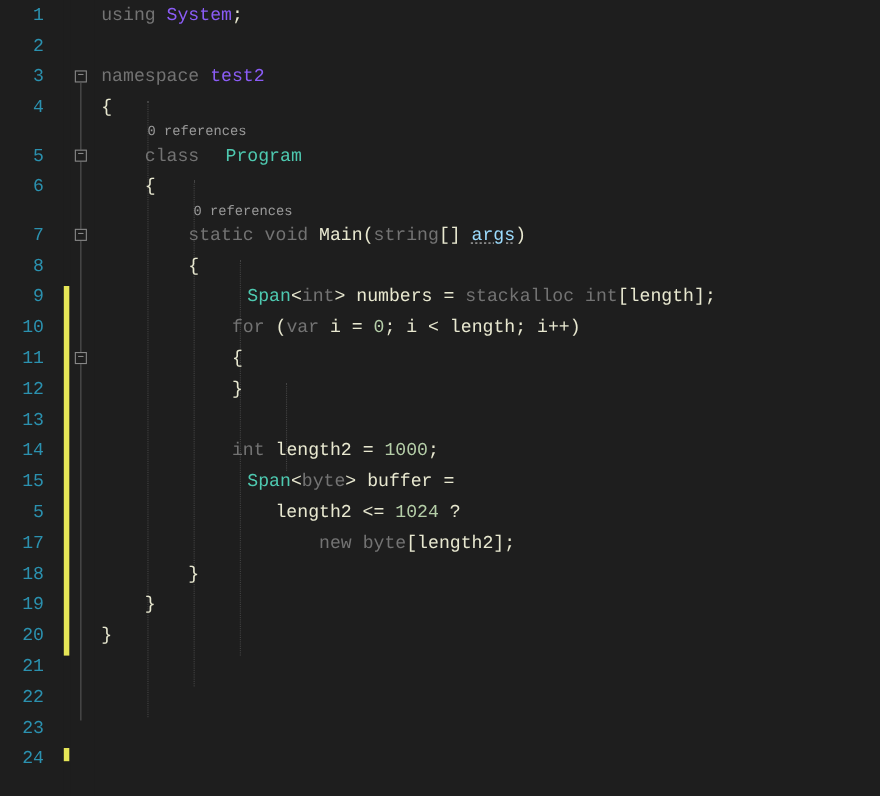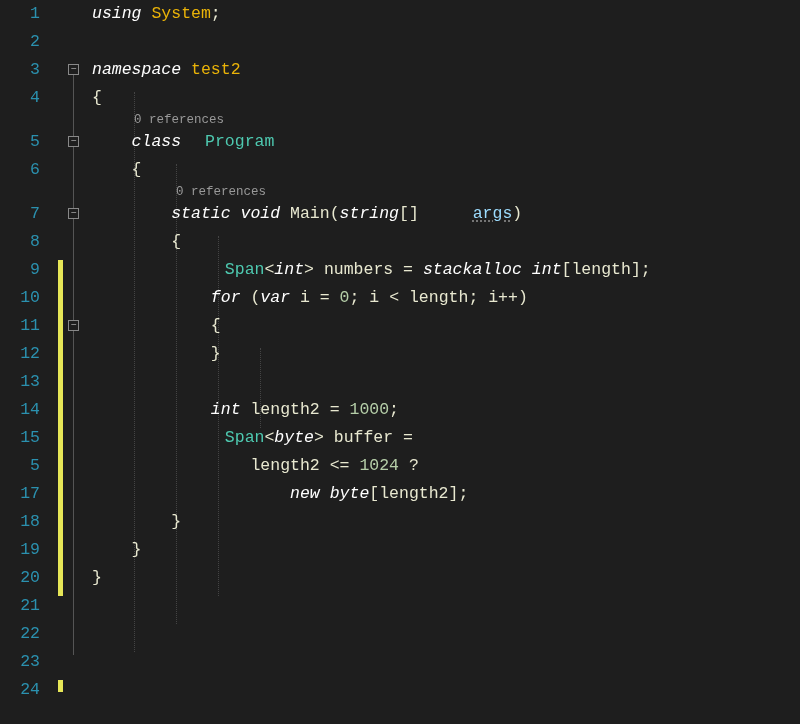--- a/index.html
+++ b/index.html
@@ -85,28 +85,28 @@
   }
   .ref-lens {
     position: absolute;
     color: #999;
     font-size: 12.5px;
     height: 16px;
     line-height: 16px;
     text-align: center;
   }
   
-  .kw  { color: #ffffff; font-style: italic; }
+  .kw  { color: #737373; }
   .cls { color: #4ec9b0; margin-left: 14px; }
   .mth { color: #e8e8d0; }
   .var { color: #e8e8d0; }
-  .plain { color: #eab308; }
+  .plain { color: #8b5cf6; }
   .pun { color: #e8e8d0; }
   .num { color: #b5cea8; }
-  .param { color: #9cdcfe; text-decoration: underline dotted #888; text-underline-offset: 3px; margin-left: 44px;}
+  .param { color: #9cdcfe; text-decoration: underline dotted #888; text-underline-offset: 3px;}
   .brk { color: #e8e8d0; }
 </style>
 </head>
 <body>
 
 <div class="editor">
 
   <div class="gutter">
     <div class="ln">1</div>
     <div class="ln">2</div>

